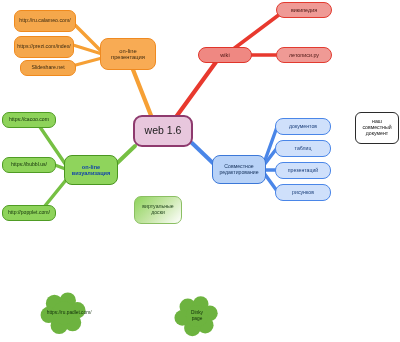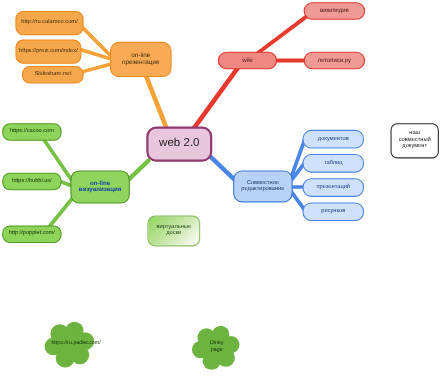--- a/index.html
+++ b/index.html
@@ -182,21 +182,21 @@
   <div class="node n-green" style="left:2px;top:205px;width:54px;height:16px;">
     <span>http://popplet.com/</span>
   </div>
 
   <div class="node n-green-main" style="left:64px;top:155px;width:54px;height:30px;white-space:pre-line;">
     <span>on-line
 визуализация</span>
   </div>
 
   <div class="node n-center" style="left:133px;top:115px;width:60px;height:32px;">
-    <span>web 2.0</span>
+    <span>web 1.6</span>
   </div>
 
   <div class="node n-board" style="left:134px;top:196px;width:48px;height:28px;white-space:pre-line;">
     <span>виртуальные
 доски</span>
   </div>
 
   <div class="node n-white" style="left:355px;top:112px;width:44px;height:32px;white-space:pre-line;">
     <span>наш
 совместный

